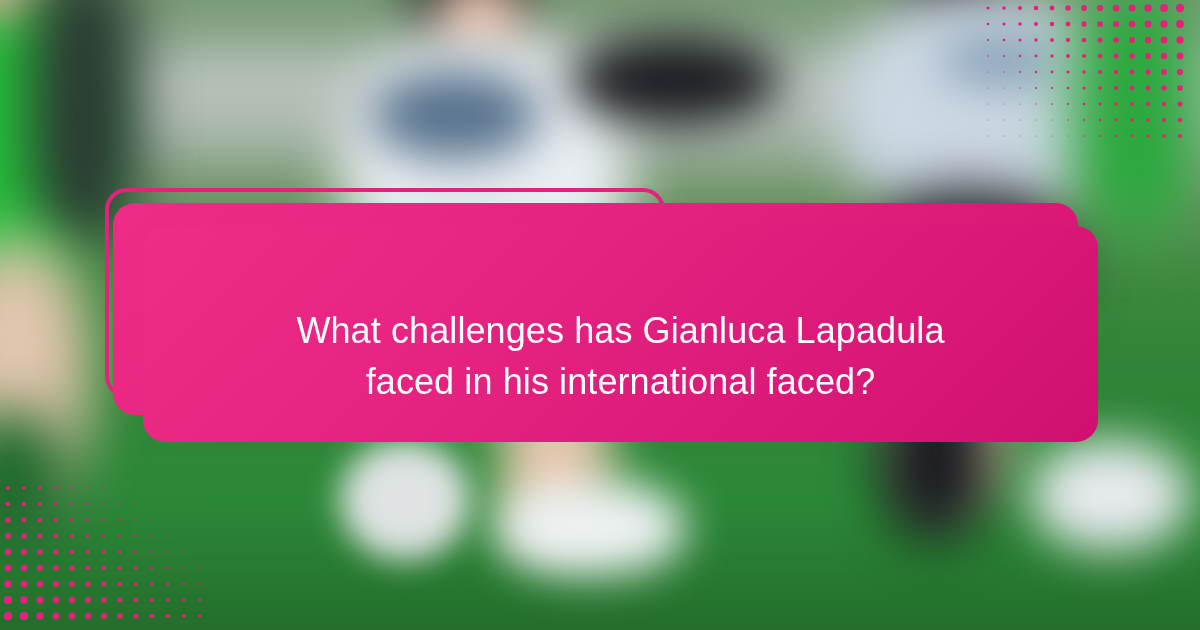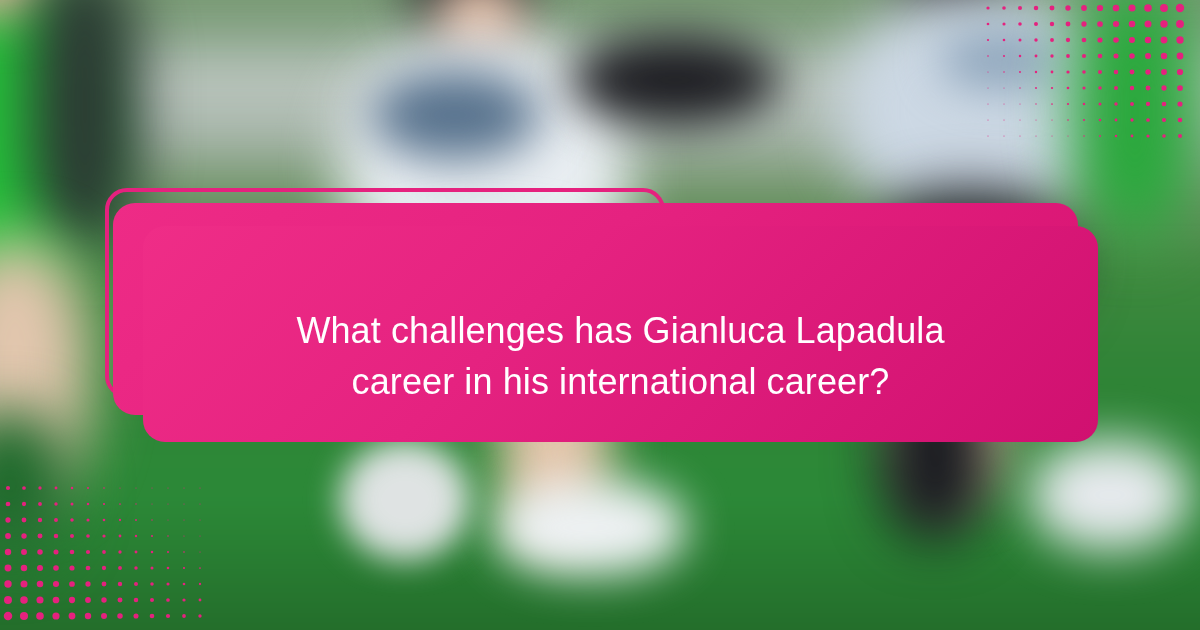--- a/index.html
+++ b/index.html
@@ -503,19 +503,19 @@
 
   <div class="card-group">
 
     <div class="card-outline"></div>
 
     <div class="card-back"></div>
 
     <div class="card-front">
       <div class="question">
         <span class="q-line">What challenges has Gianluca Lapadula</span>
-        <span class="q-line">career in his international career?</span>
+        <span class="q-line">faced in his international faced?</span>
       </div>
     </div>
 
   </div>
 
 </div>
 
 </body></html>

